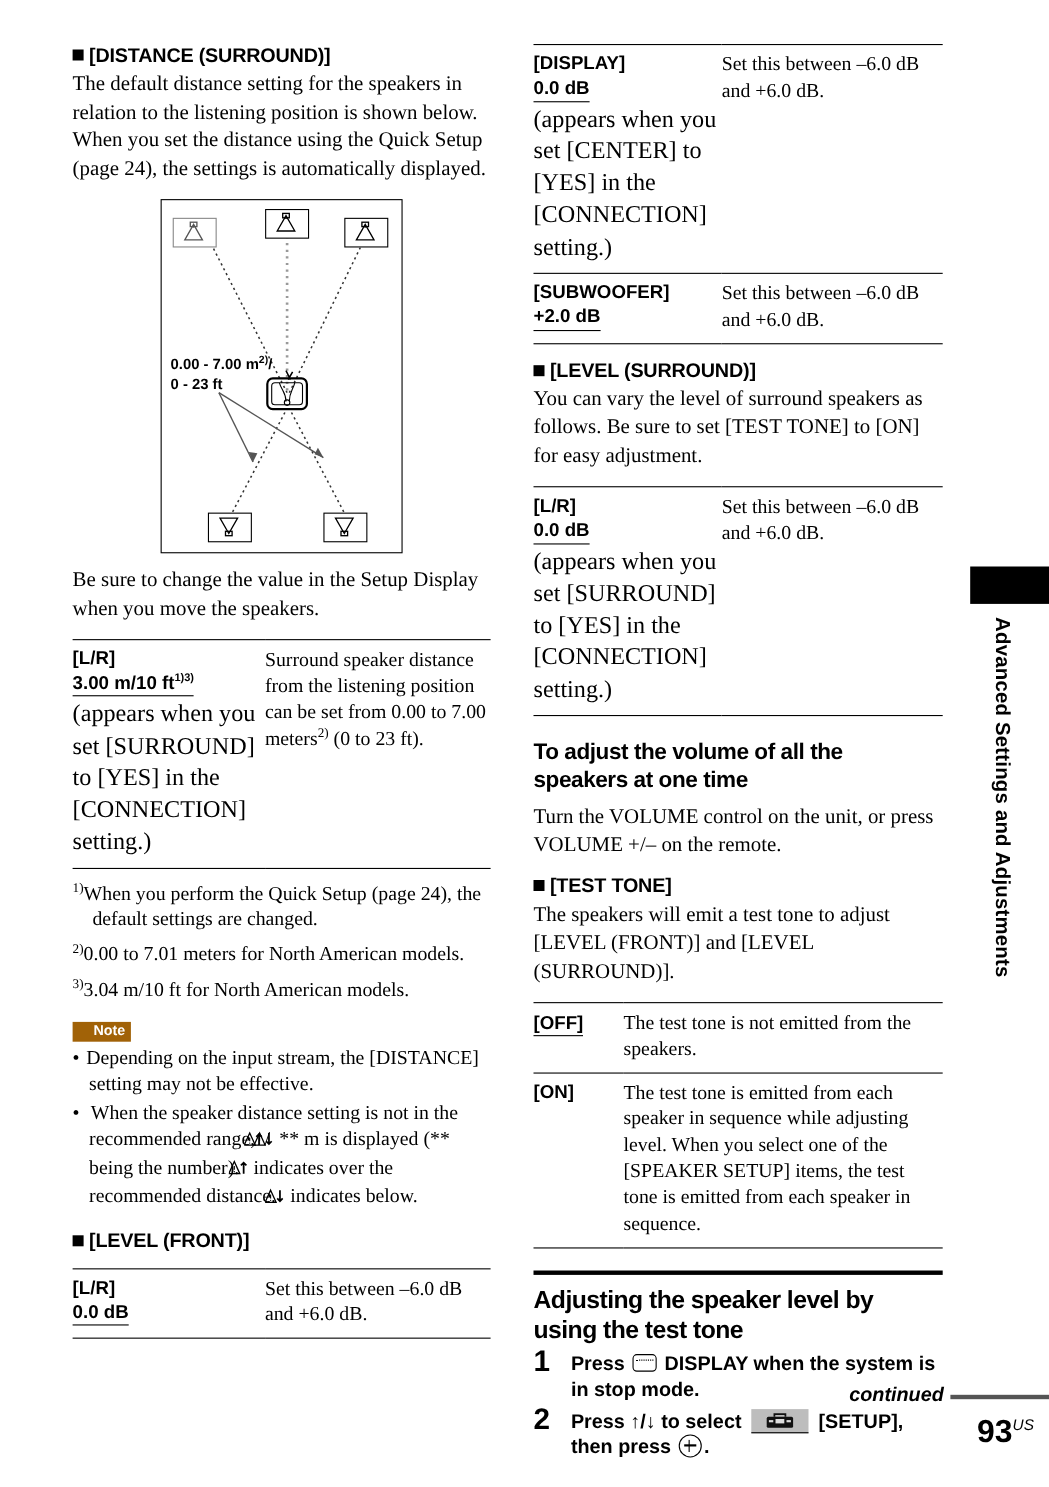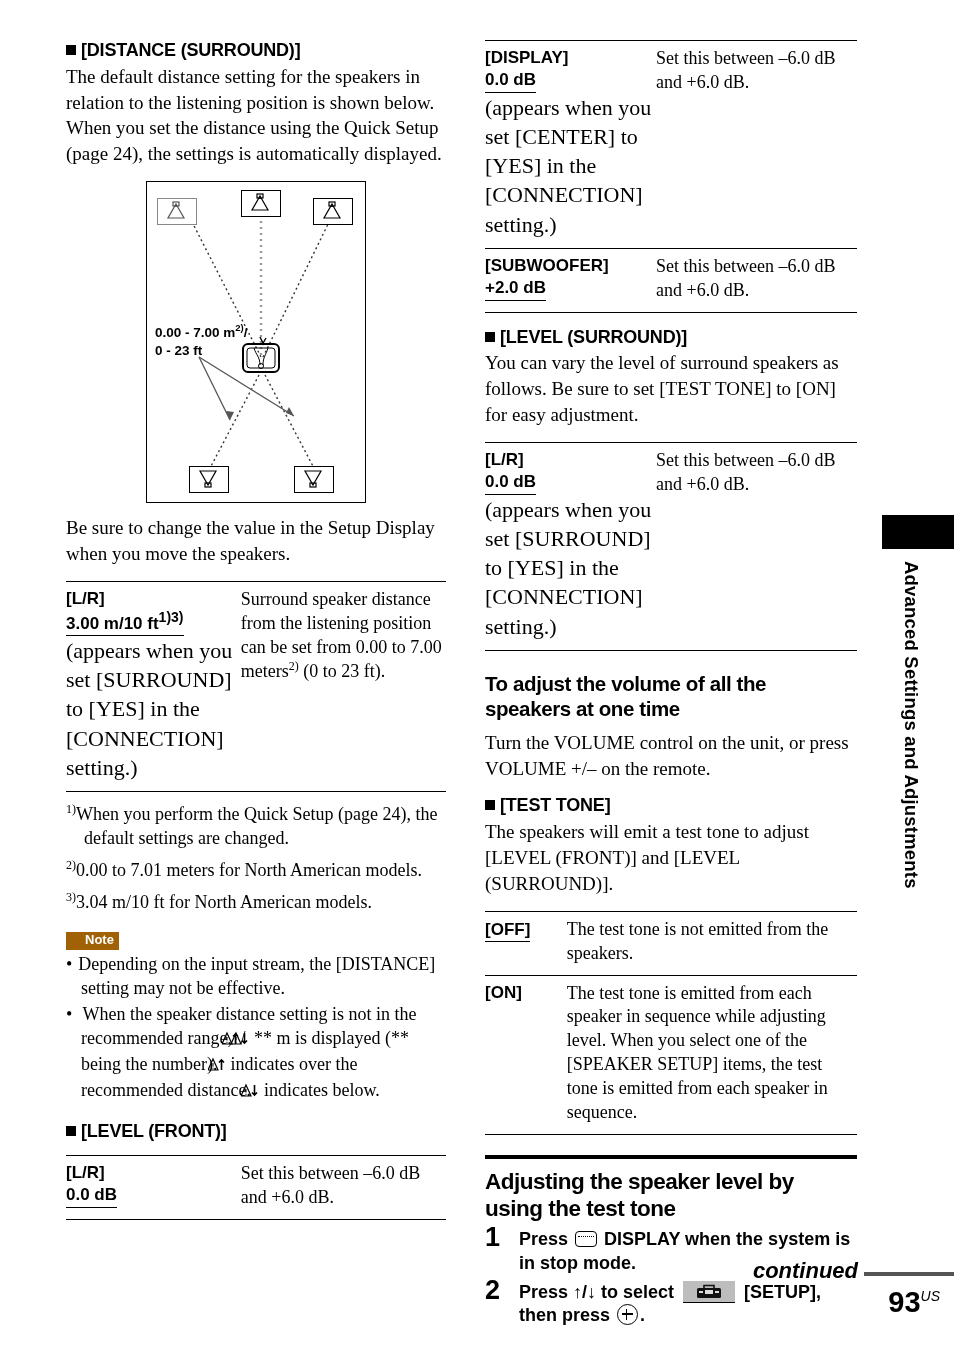--- a/index.html
+++ b/index.html
@@ -136,21 +136,21 @@
   }
   .kdefault {
     font-family: "Liberation Sans", sans-serif;
     font-weight: bold;
     font-size: 17px;
     display: inline-block;
     border-bottom: 1.8px solid #000;
     line-height: 1.2;
     padding-bottom: 1px;
   }
-  .kdefault sup { font-size: 14px; border: none; }
+  .kdefault sup { font-size: 10px; border: none; }
   .knote { display: block; font-size: 22px; line-height: 1.33; }
 
   
   table.spec.narrowkey td.key { width: 22%; }
   table.spec.narrowkey td.val { width: 78%; }
 
   
   .fn {
     font-size: 18px;
     line-height: 1.33;
@@ -302,21 +302,21 @@
     position: absolute;
     right: 0px;
     top: 1258px;
     width: 400px;
     text-align: right;
   }
   .footer-cont .cont-text {
     font-family: "Liberation Sans", sans-serif;
     font-weight: bold;
     font-style: italic;
-    font-size: 22px;
+    font-size: 18px;
     vertical-align: 4px;
   }
   .footer-cont .cont-rule {
     display: inline-block;
     width: 90px;
     height: 4px;
     background: #555;
     vertical-align: 6px;
     margin-left: 6px;
   }

